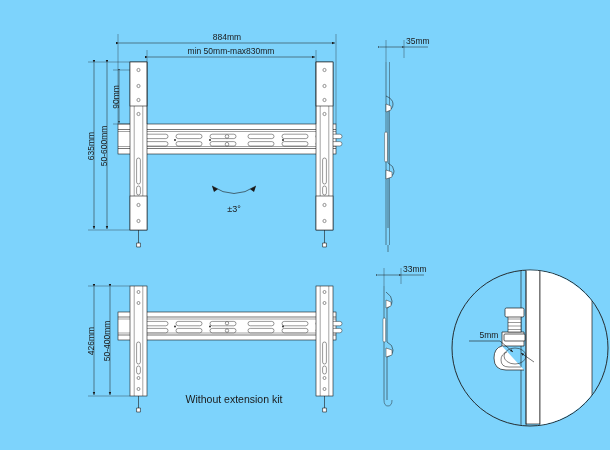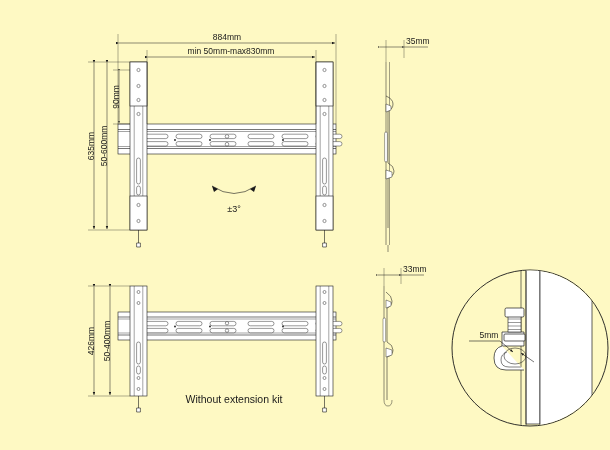--- a/index.html
+++ b/index.html
@@ -1,18 +1,18 @@
 <!DOCTYPE html>
 <html><head>
 <meta charset="utf-8">
 <style>
   html,body{margin:0;padding:0;background:#fff;}
   body{width:610px;height:450px;overflow:hidden;
        font-family:"Liberation Sans",sans-serif;color:#1a1a1a;}
-  #sheet{position:relative;width:610px;height:450px;background:#fef9c3;}
+  #sheet{position:relative;width:610px;height:450px;background:#7dd3fc;}
   #sheet svg{position:absolute;left:0;top:0;}
   .dimtxt{font-family:"Liberation Sans",sans-serif;font-size:8.5px;fill:#1a1a1a;}
   .captxt{font-family:"Liberation Sans",sans-serif;font-size:10.5px;fill:#1a1a1a;}
   .angtxt{font-family:"Liberation Sans",sans-serif;font-size:9px;fill:#1a1a1a;}
 </style>
 </head>
 <body>
 
 <div id="sheet">
 

